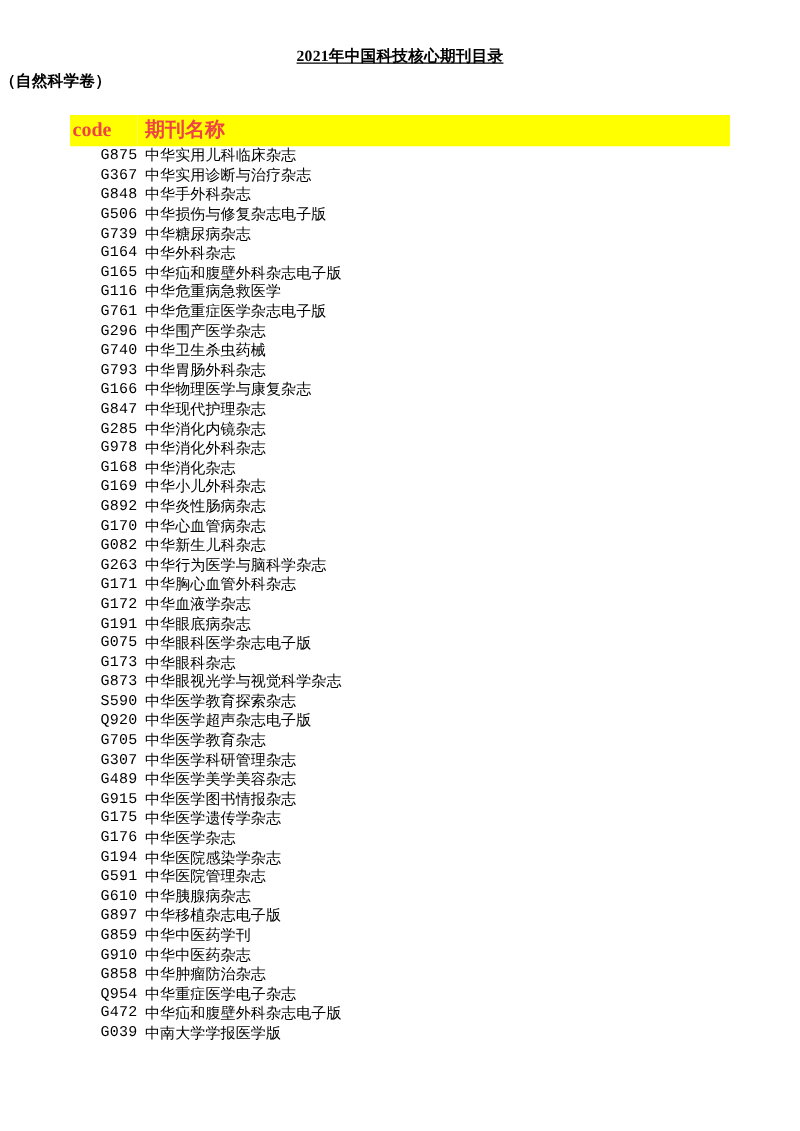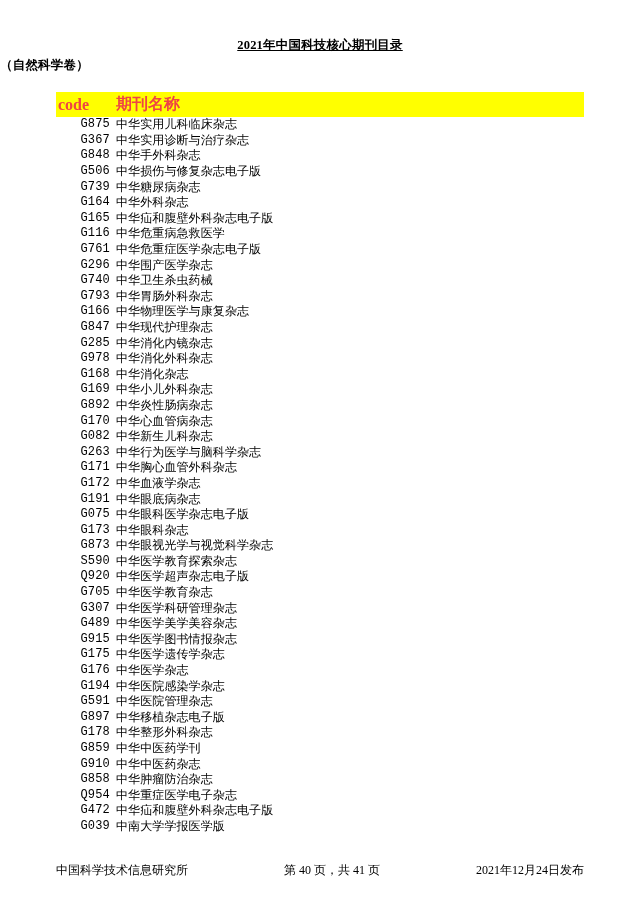--- a/index.html
+++ b/index.html
@@ -271,26 +271,26 @@
           </tr>
           <tr>
             <td class="cell-code">G194</td>
             <td class="cell-name">中华医院感染学杂志</td>
           </tr>
           <tr>
             <td class="cell-code">G591</td>
             <td class="cell-name">中华医院管理杂志</td>
           </tr>
           <tr>
+            <td class="cell-code">G610</td>
+            <td class="cell-name">中华胰腺病杂志</td>
+          </tr>
+          <tr>
             <td class="cell-code">G897</td>
             <td class="cell-name">中华移植杂志电子版</td>
-          </tr>
-          <tr>
-            <td class="cell-code">G178</td>
-            <td class="cell-name">中华整形外科杂志</td>
           </tr>
           <tr>
             <td class="cell-code">G859</td>
             <td class="cell-name">中华中医药学刊</td>
           </tr>
           <tr>
             <td class="cell-code">G910</td>
             <td class="cell-name">中华中医药杂志</td>
           </tr>
           <tr>
@@ -306,19 +306,14 @@
             <td class="cell-name">中华疝和腹壁外科杂志电子版</td>
           </tr>
           <tr>
             <td class="cell-code">G039</td>
             <td class="cell-name">中南大学学报医学版</td>
           </tr>
         </tbody>
     </table>
   </div>
 
-  <div class="footer">
-    <div class="f-left">中国科学技术信息研究所</div>
-    <div class="f-center">第 40 页，共 41 页</div>
-    <div class="f-right">2021年12月24日发布</div>
-  </div>
 
 </div>
 
 </body></html>

